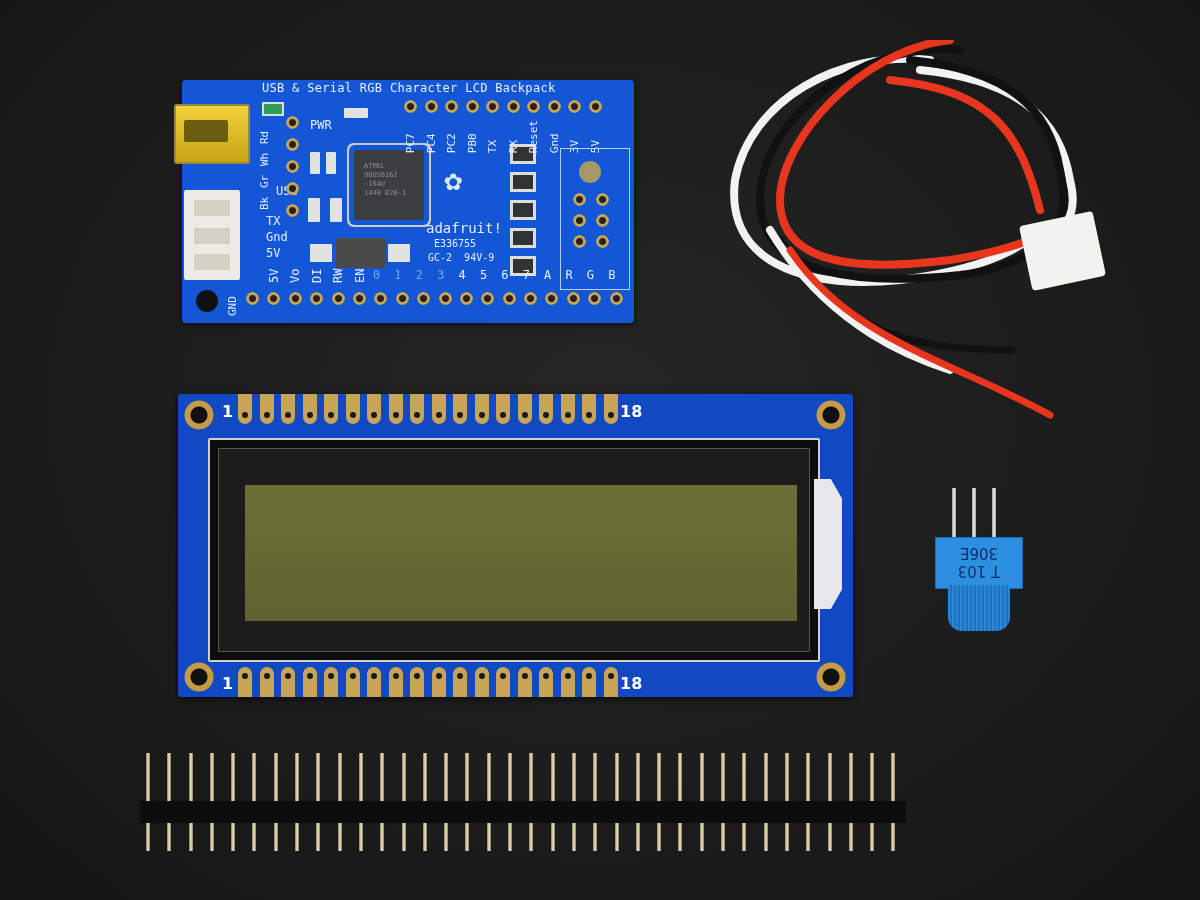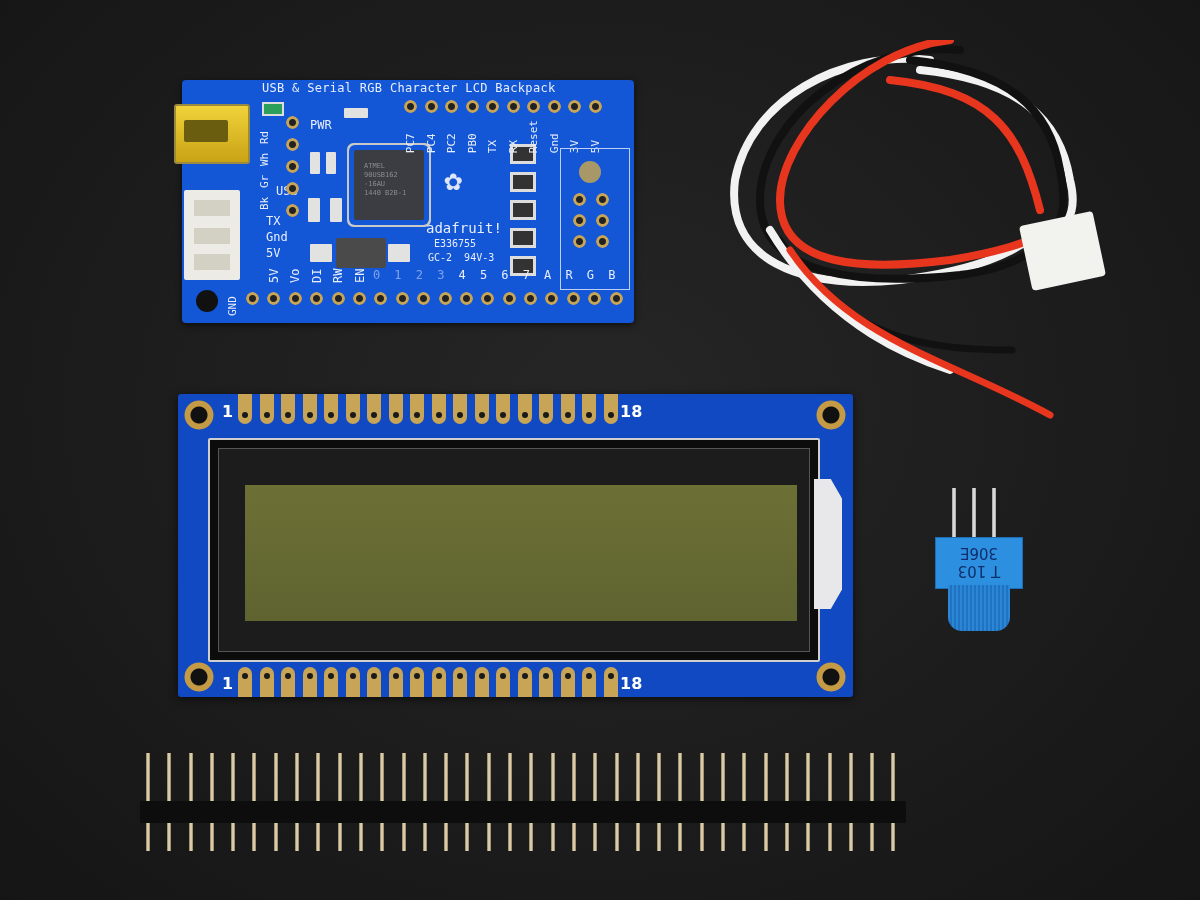--- a/index.html
+++ b/index.html
@@ -91,21 +91,21 @@
       <div>-16AU</div>
       <div>1440 B2B-1</div>
     </div>
   </div>
   <div class="abs star" style="left:262px;top:82px;">✿</div>
   <div class="abs silk" style="left:244px;top:140px;font-size:14px;">adafruit!</div>
   <div class="abs regulator"></div>
   <div class="abs smd" style="left:128px;top:164px;width:22px;height:18px;"></div>
   <div class="abs smd" style="left:206px;top:164px;width:22px;height:18px;"></div>
   <div class="abs silk" style="left:252px;top:158px;font-size:10px;">E336755</div>
-  <div class="abs silk" style="left:246px;top:172px;font-size:10px;white-space:pre;">GC-2  94V-3</div>
+  <div class="abs silk" style="left:246px;top:172px;font-size:10px;white-space:pre;">GC-2  94V-9</div>
 
   <div class="abs" style="left:328px;top:64px;display:flex;flex-direction:column;gap:8px;">
     <div style="width:20px;height:14px;background:#333;border:3px solid #ddd;"></div>
     <div style="width:20px;height:14px;background:#333;border:3px solid #ddd;"></div>
     <div style="width:20px;height:14px;background:#333;border:3px solid #ddd;"></div>
     <div style="width:20px;height:14px;background:#333;border:3px solid #ddd;"></div>
     <div style="width:20px;height:14px;background:#333;border:3px solid #ddd;"></div>
   </div>
 
   <div class="abs" style="left:222px;top:20px;display:flex;gap:7.5px;">

